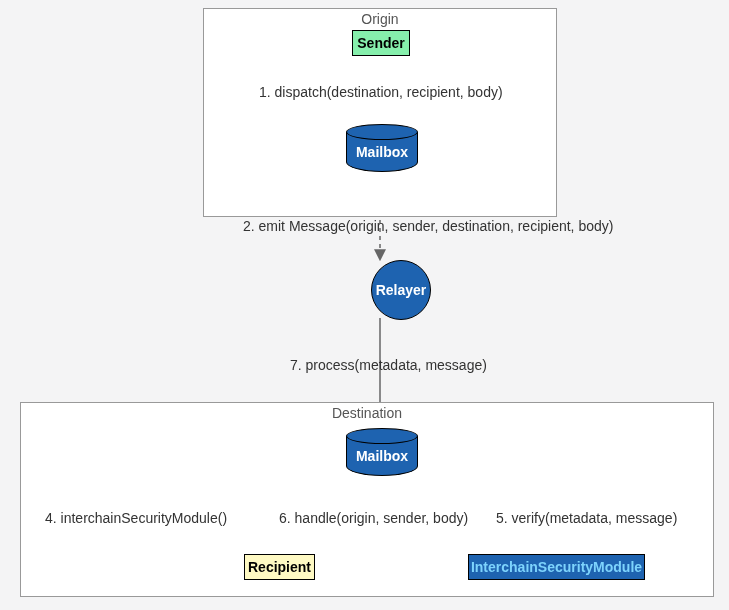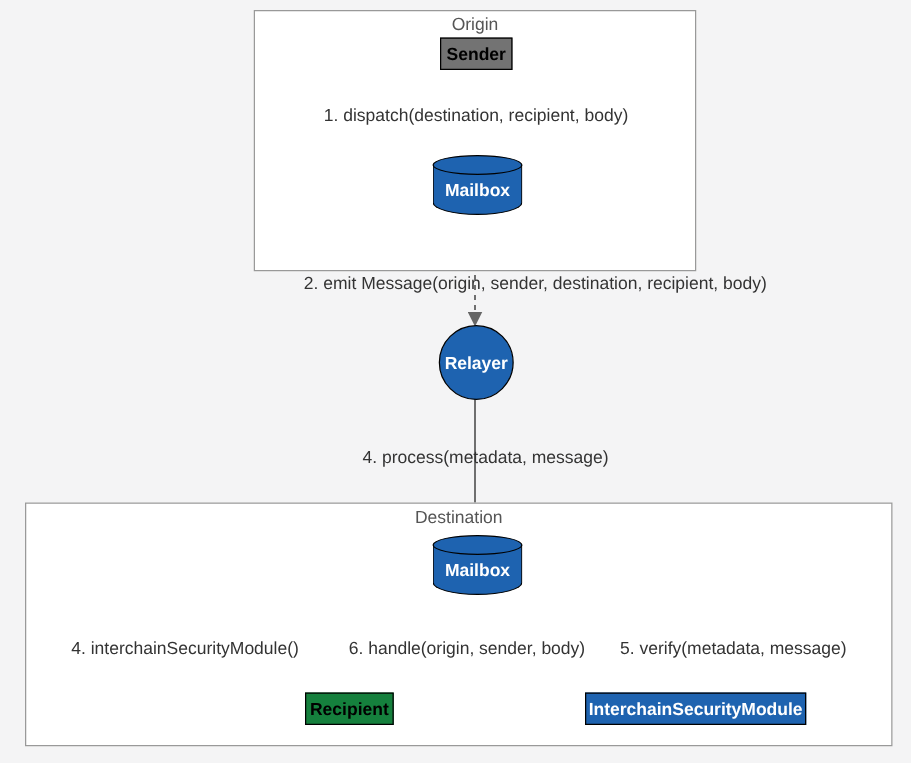--- a/index.html
+++ b/index.html
@@ -4,31 +4,31 @@
 <style>
   * { box-sizing: border-box; font-family: "Trebuchet MS", "Lucida Sans Unicode", Arial, sans-serif; }
   body { margin:0; padding:0; background:#f4f4f5; width:729px; height:610px; position:relative; overflow:hidden; color:#333; }
   
   .stage { position:absolute; inset:0; }
   
   .group { position:absolute; border:1px solid #999; background:#fff; }
   .group-title { position:absolute; top:2px; left:0; right:0; text-align:center; font-size:14px; color:#555; pointer-events:none; }
   
   .node { position:absolute; border:1px solid #000; display:flex; align-items:center; justify-content:center; font-weight:bold; font-size:14px; }
-  .sender  { background:#737373; color:#000; }
-  .recip   { background:#15803d; color:#000; }
-  .ism     { background:#1e63b0; color:#ffffff; }
+  .sender  { background:#86efac; color:#000; }
+  .recip   { background:#fef9c3; color:#000; }
+  .ism     { background:#1e63b0; color:#7dd3fc; }
   
   .cyl { position:absolute; }
   .cyl .body { position:absolute; inset:0; background:#1e63b0; border:1px solid #000; border-top:none; border-radius:0 0 50%/12px 50%/12px; }
   .cyl .body { border-radius:0 0 36px 36px / 0 0 10px 10px; }
   .cyl .topcap { position:absolute; top:-8px; left:0; right:0; height:16px; background:#1e63b0; border:1px solid #000; border-radius:50%; }
   .cyl .label { position:absolute; inset:0; display:flex; align-items:center; justify-content:center; color:#fff; font-weight:bold; font-size:14px; }
   
-  .circ { position:absolute; border:1px solid #000; border-radius:50%; background:#1e63b0; color:#fff; display:flex; align-items:center; justify-content:center; font-weight:bold; font-size:14px; }
+  .circ { position:absolute; border:1px solid #000; border-radius:50%; background:#1e63b0; color:#fff; display:flex; align-items:center; justify-content:center; font-weight:bold; font-size:14px;margin-left:20px; }
   
   .lbl { position:absolute; font-size:14px; color:#333; background:#fff; padding:0 3px; white-space:nowrap;text-align:center; }
   .lbl-t { background:transparent; }
   svg { position:absolute; inset:0; overflow:visible; pointer-events:none; }
 </style>
 </head>
 <body>
 
 <div class="stage">
 
@@ -67,33 +67,33 @@
     <div class="topcap"></div>
     <div class="label">Mailbox</div>
   </div>
 
   <div class="lbl lbl-t" style="left:193px; top:218px;margin-left:47px;">2. emit Message(origin, sender, destination, recipient, body)</div>
 
   <div class="circ" style="left:351px; top:260px; width:60px; height:60px;">
     <span>Relayer</span>
   </div>
 
-  <div class="lbl lbl-t" style="left:287px; top:357px;">4. process(metadata, message)</div>
+  <div class="lbl lbl-t" style="left:287px; top:357px;">7. process(metadata, message)</div>
 
   <div class="group" style="left:20px; top:402px; width:694px; height:195px;padding-left:18px;">
     <div class="group-title">Destination</div>
   </div>
 
   <div class="cyl" style="left:346px; top:436px; width:72px; height:40px;">
     <div class="body"></div>
     <div class="topcap"></div>
     <div class="label">Mailbox</div>
   </div>
 
-  <div class="lbl lbl-t" style="left:42px; top:510px;margin-left:12px;">4. interchainSecurityModule()</div>
+  <div class="lbl lbl-t" style="left:42px; top:510px;">4. interchainSecurityModule()</div>
   <div class="lbl lbl-t" style="left:276px; top:510px;">6. handle(origin, sender, body)</div>
   <div class="lbl lbl-t" style="left:493px; top:510px;">5. verify(metadata, message)</div>
 
   <div class="node recip" style="left:244px; top:554px; width:71px; height:26px;">
     <span>Recipient</span>
   </div>
 
   <div class="node ism" style="left:468px; top:554px; width:177px; height:26px;">
     <span>InterchainSecurityModule</span>
   </div>

